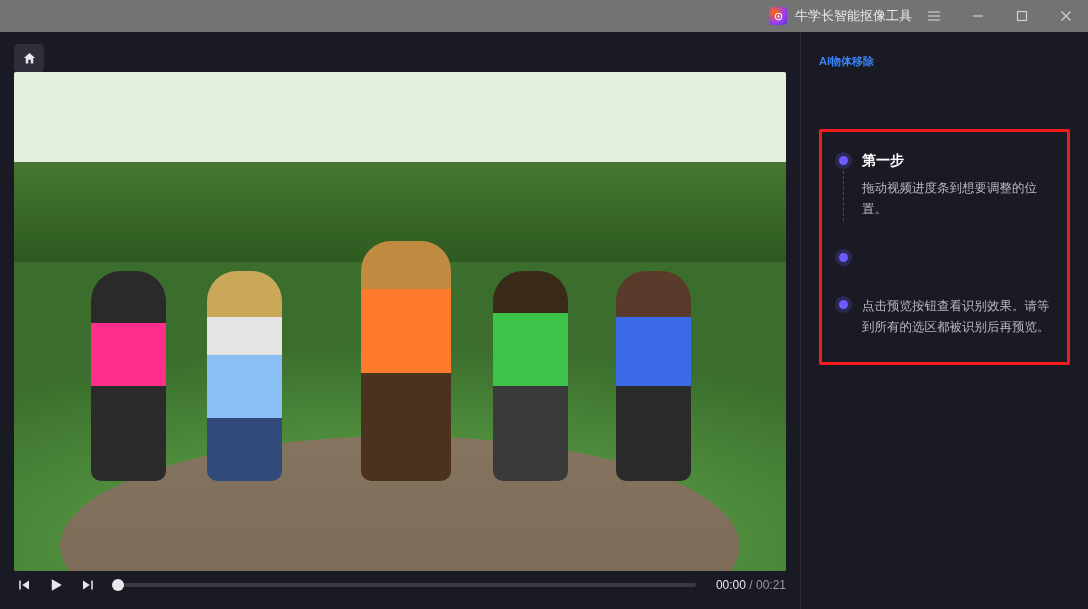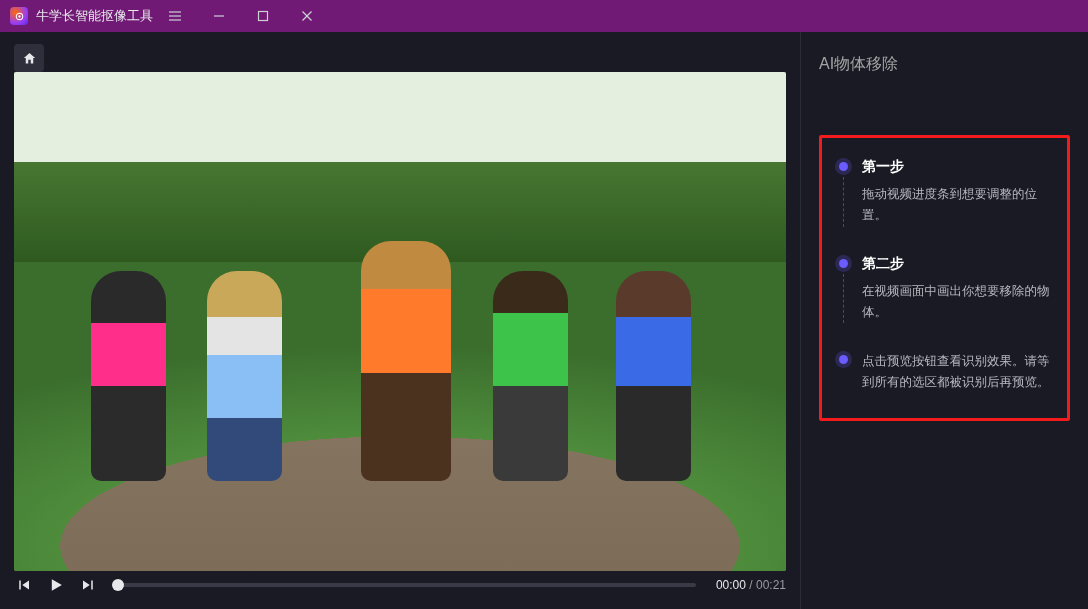--- a/index.html
+++ b/index.html
@@ -7,23 +7,23 @@
       width:1088px;height:609px;
       background:#1a1a24;
       font-family:"Microsoft YaHei","PingFang SC",sans-serif;
       color:#e8e8ec;
       overflow:hidden;
       display:flex;flex-direction:column;
     }
     
     .titlebar{
       height:32px;
-      display:flex;align-items:center;justify-content:flex-start;
+      display:flex;align-items:center;justify-content:flex-end;
       padding:0 0 0 10px;
-      background:#701a75;
+      background:#737373;
       font-size:13px;color:#e8e8ec;
     }
     .titlebar-left{display:flex;align-items:center;gap:8px;}
     .logo{width:18px;height:18px;border-radius:4px;
       background:radial-gradient(circle at 30% 30%,#ff6a00,#9b3ef5 60%,#5a2be0);
       display:flex;align-items:center;justify-content:center;}
     .logo svg{width:11px;height:11px;}
     .titlebar-right{display:flex;}
     .win-btn{width:44px;height:32px;display:flex;align-items:center;justify-content:center;
       color:#bfbfc9;cursor:pointer;}
@@ -87,21 +87,21 @@
     .time{font-size:12px;color:#9a9aa3;white-space:nowrap;}
     .time .cur{color:#e8e8ec;}
 
     
     .right{
       width:288px;flex:none;
       border-left:1px solid #2c2c38;
       padding:22px 18px;
       display:flex;flex-direction:column;gap:20px;
     }
-    .panel-title{font-size:16px;font-weight:400;color:#a3a3a3;}
+    .panel-title{font-size:11px;font-weight:700;color:#3b82f6;}
     .steps-box{
       border:3px solid #f31b1b;
       padding:20px 14px;
       border-radius:2px;
       margin-top:40px;
     }
     .step{display:flex;gap:12px;margin-bottom:28px;}
     .step:last-child{margin-bottom:4px;}
     .step-rail{width:14px;flex:none;display:flex;flex-direction:column;align-items:center;}
     .step-dot{width:9px;height:9px;border-radius:50%;background:#6a5cff;margin-top:4px;
@@ -215,24 +215,20 @@
         <div class="step-body">
           <div class="step-title">第一步</div>
           <div class="step-desc">拖动视频进度条到想要调整的位置。</div>
         </div>
       </div>
       <div class="step">
         <div class="step-rail">
             <div class="step-dot"></div>
             <div class="step-line"></div>
           </div>
-        <div class="step-body">
-          <div class="step-title">第二步</div>
-          <div class="step-desc">在视频画面中画出你想要移除的物体。</div>
-        </div>
       </div>
       <div class="step">
         <div class="step-rail">
             <div class="step-dot"></div>
           </div>
         <div class="step-body">
           <div class="step-desc">点击预览按钮查看识别效果。请等到所有的选区都被识别后再预览。</div>
         </div>
       </div>
     </div>

